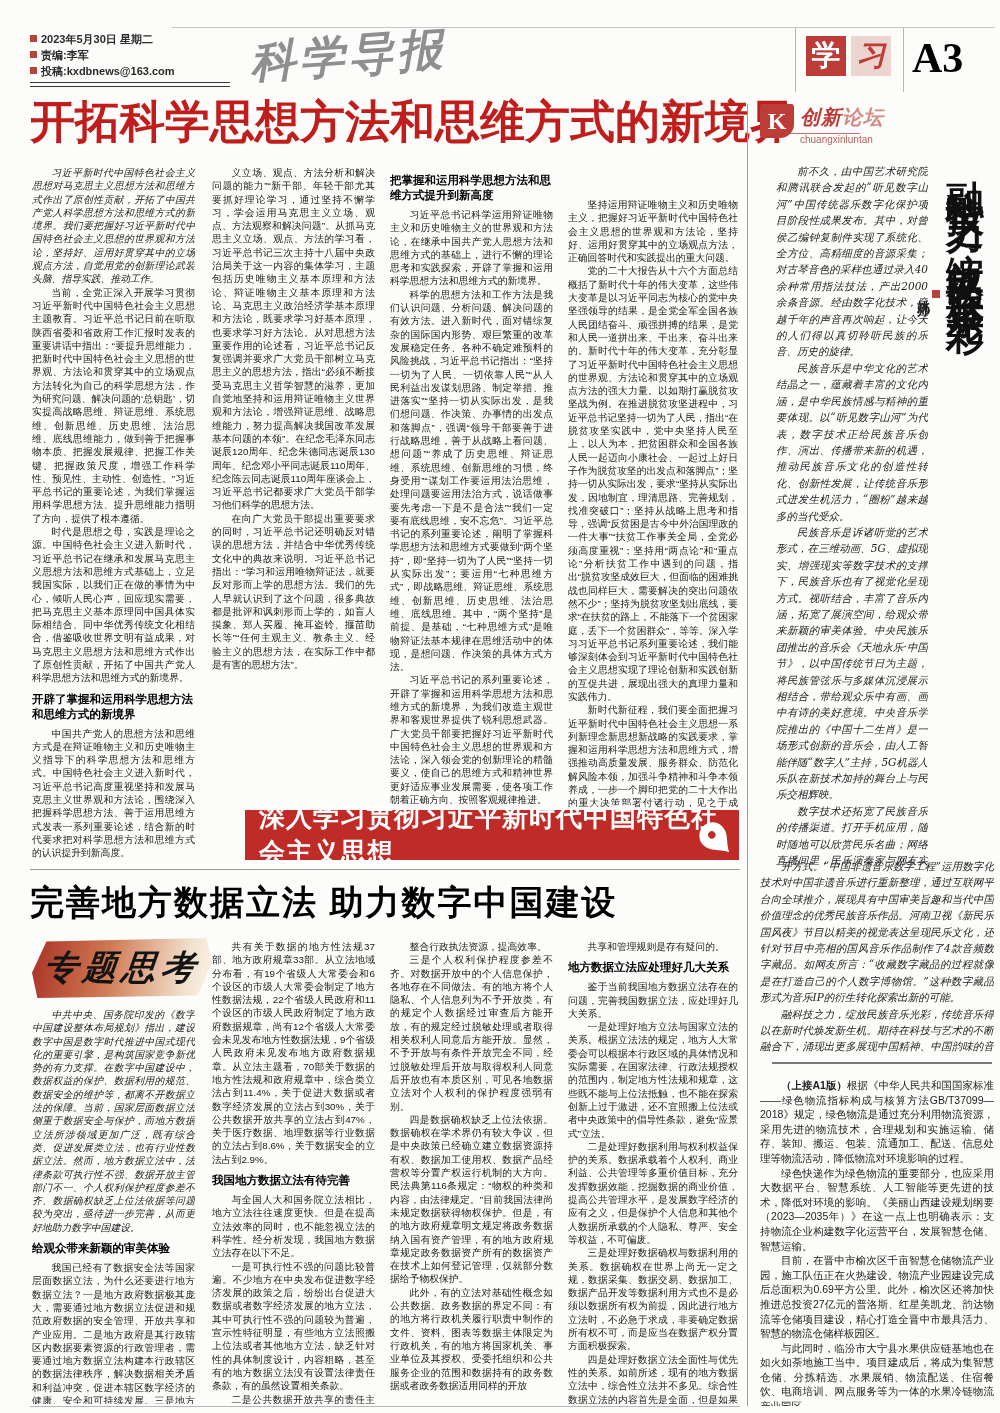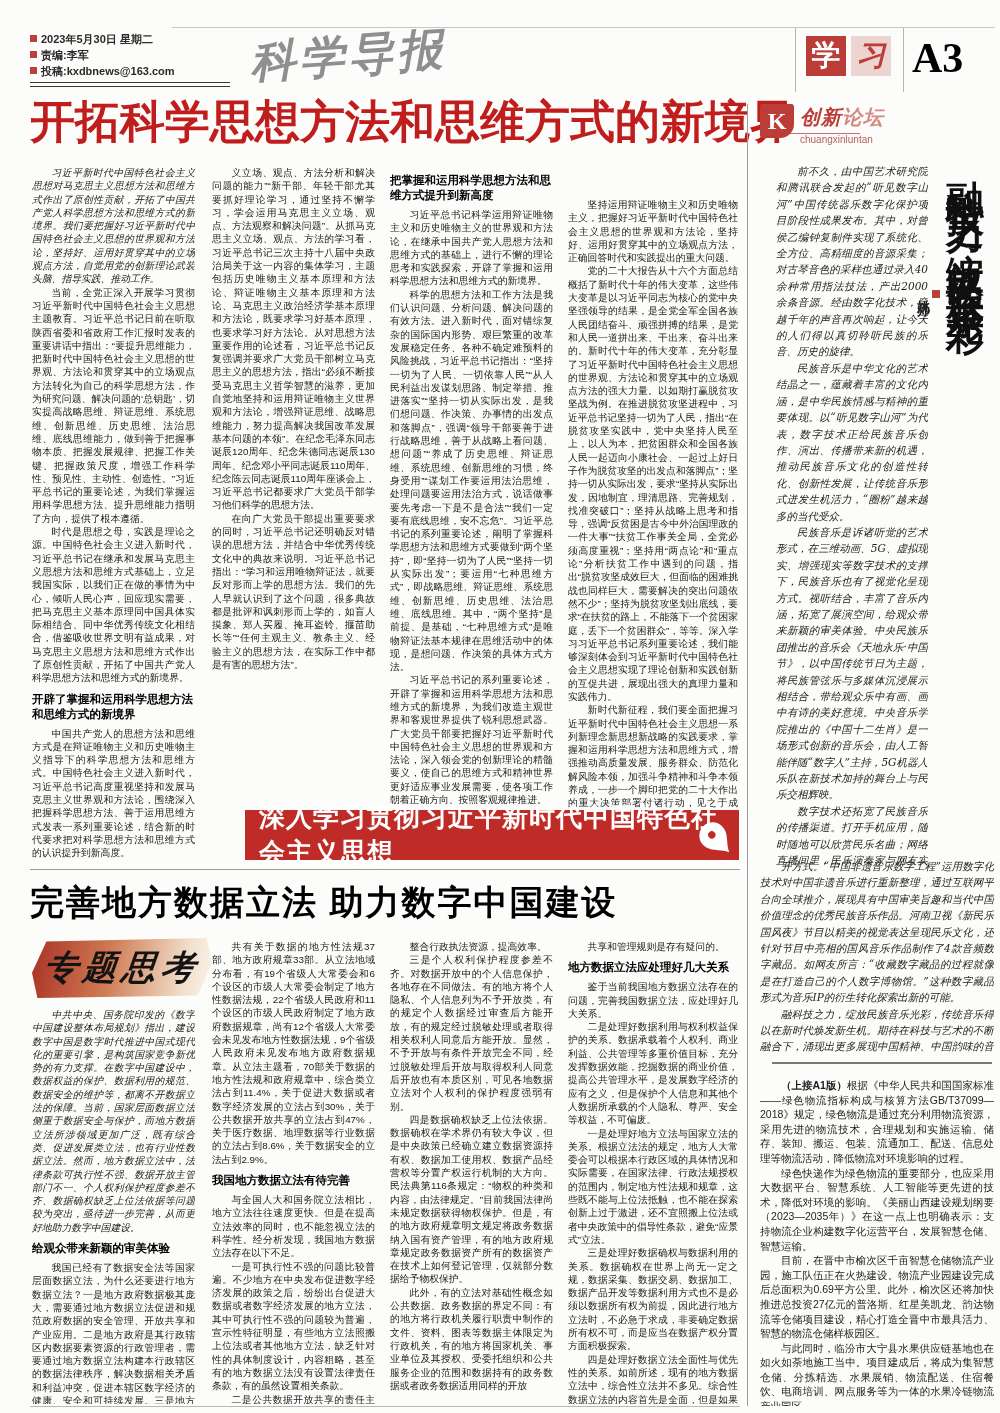--- a/index.html
+++ b/index.html
@@ -169,22 +169,22 @@
   <div class="bcol" id="bcol3">
       <p class="col-p">整合行政执法资源，提高效率。</p>
       <p class="col-p">三是个人权利保护程度参差不齐。对数据开放中的个人信息保护，各地存在不同做法。有的地方将个人隐私、个人信息列为不予开放类，有的规定个人数据经过审查后方能开放，有的规定经过脱敏处理或者取得相关权利人同意后方能开放。显然，不予开放与有条件开放完全不同，经过脱敏处理后开放与取得权利人同意后开放也有本质区别，可见各地数据立法对个人权利的保护程度强弱有别。</p>
       <p class="col-p">四是数据确权缺乏上位法依据。数据确权在学术界仍有较大争议，但是中央政策已经确立建立数据资源持有权、数据加工使用权、数据产品经营权等分置产权运行机制的大方向。民法典第116条规定：“物权的种类和内容，由法律规定。”目前我国法律尚未规定数据获得物权保护。但是，有的地方政府规章明文规定将政务数据纳入国有资产管理，有的地方政府规章规定政务数据资产所有的数据资产在技术上如何登记管理，仅就部分数据给予物权保护。</p>
       <p class="col-p">此外，有的立法对基础性概念如公共数据、政务数据的界定不同：有的地方将行政机关履行职责中制作的文件、资料、图表等数据主体限定为行政机关，有的地方将国家机关、事业单位及其授权、受委托组织和公共服务企业的范围和数据持有的政务数据或者政务数据适用同样的开放</p>
     </div>
   <div class="bcol" id="bcol4">
       <p class="col-p">共享和管理规则是存有疑问的。</p>
       <h4 class="col-h">地方数据立法应处理好几大关系</h4>
       <p class="col-p">鉴于当前我国地方数据立法存在的问题，完善我国数据立法，应处理好几大关系。</p>
+      <p class="col-p">一是处理好地方立法与国家立法的关系。根据立法法的规定，地方人大常委会可以根据本行政区域的具体情况和实际需要，在国家法律、行政法规授权的范围内，制定地方性法规和规章，这些既不能与上位法抵触，也不能在探索创新上过于激进，还不宜照搬上位法或者中央政策中的倡导性条款，避免“应景式”立法。</p>
       <p class="col-p">二是处理好数据利用与权利权益保护的关系。数据承载着个人权利、商业利益、公共管理等多重价值目标，充分发挥数据效能，挖掘数据的商业价值，提高公共管理水平，是发展数字经济的应有之义，但是保护个人信息和其他个人数据所承载的个人隐私、尊严、安全等权益，不可偏废。</p>
-      <p class="col-p">一是处理好地方立法与国家立法的关系。根据立法法的规定，地方人大常委会可以根据本行政区域的具体情况和实际需要，在国家法律、行政法规授权的范围内，制定地方性法规和规章，这些既不能与上位法抵触，也不能在探索创新上过于激进，还不宜照搬上位法或者中央政策中的倡导性条款，避免“应景式”立法。</p>
       <p class="col-p">三是处理好数据确权与数据利用的关系。数据确权在世界上尚无一定之规，数据采集、数据交易、数据加工、数据产品开发等数据利用方式也不是必须以数据所有权为前提，因此进行地方立法时，不必急于求成，非要确定数据所有权不可，而是应当在数据产权分置方面积极探索。</p>
       <p class="col-p">四是处理好数据立法全面性与优先性的关系。如前所述，现有的地方数据立法中，综合性立法并不多见。综合性数据立法的内容首先是全面，但是如果面面俱到而缺乏可操作性的制度规定，其实施效果则形同虚设，反倒是浪费了立法资源。与其制定宽泛的综合类数据立法和促进发展类立法，还不如将政务数据开放共享、行业性数据产业化应用等列为地方立法的优先选项，制定更适合本地实情和需要的数据立法，避免贪大求全。</p>
     </div>
   <div class="bottom-rule"></div>
 
   <div class="sb-vline"></div>
   <div class="sb-title">
     <span>融科技之力</span><span class="tgap">绽放民族音乐光彩</span>
   </div>
   <div class="sb-author">

